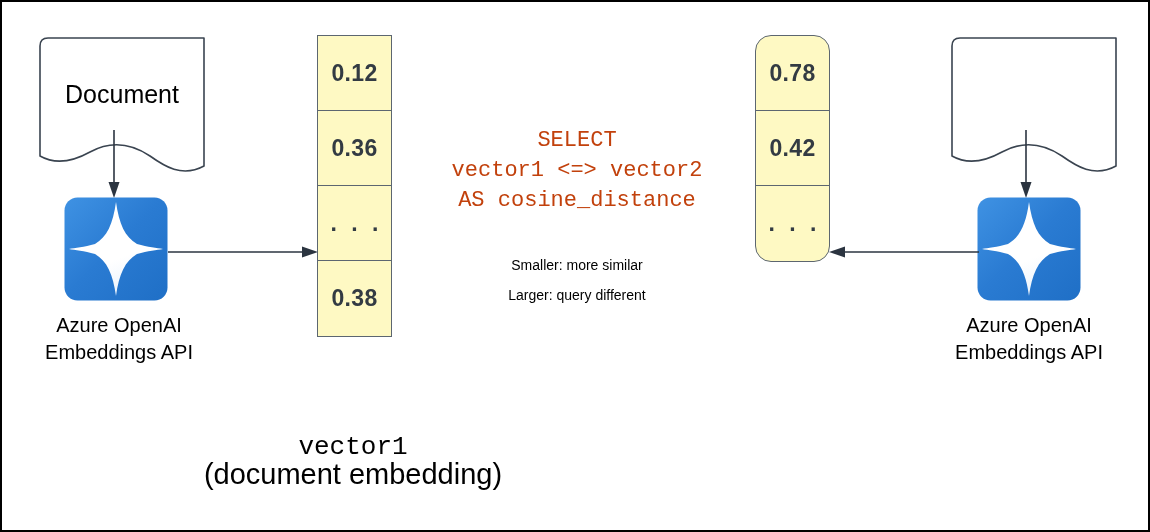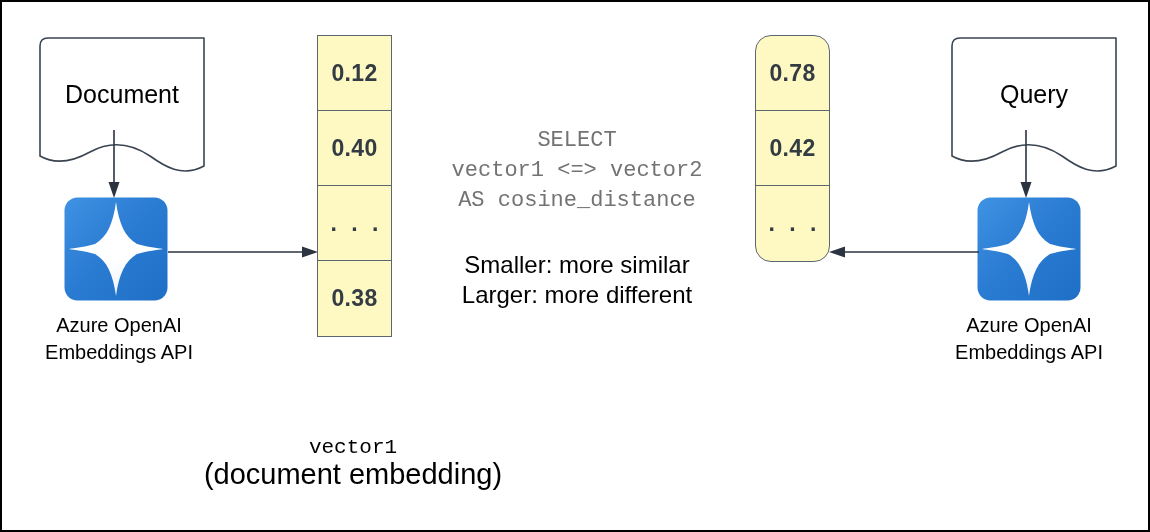--- a/index.html
+++ b/index.html
@@ -86,47 +86,47 @@
 
   .vector-caption {
     position: absolute;
     width: 300px;
     text-align: center;
     color: #000000;
   }
   .vector-caption .mono {
     display: block;
     font-family: "Liberation Mono", "DejaVu Sans Mono", monospace;
-    font-size: 21px;
+    font-size: 26px;
     line-height: 27px;
   }
   .vector-caption .sans {
     display: block;
     font-family: "Liberation Sans", sans-serif;
     font-size: 29px;
     line-height: 27px;
   }
 
   
   .sql-block {
     position: absolute;
     width: 360px;
     text-align: center;
     font-family: "Liberation Mono", "DejaVu Sans Mono", monospace;
     font-size: 22px;
     line-height: 30px;
-    color: #737373;
+    color: #c2410c;
     white-space: nowrap;
   }
   .note-block {
     position: absolute;
     width: 360px;
     text-align: center;
     font-family: "Liberation Sans", sans-serif;
-    font-size: 24px;
+    font-size: 14px;
     line-height: 30px;
     color: #000000;
     white-space: nowrap;
   }
 
   
   .connector { position: absolute; overflow: visible; }
 </style>
 </head>
 <body>
@@ -179,54 +179,53 @@
     <span>Embeddings API</span>
   </div>
 
   <svg class="connector" style="left:166px; top:238px;" width="152" height="24">
     <line x1="0" y1="12" x2="138" y2="12" stroke="#2b3440" stroke-width="1.6"></line>
     <path d="M150,12 L134,6.5 L134,17.5 Z" fill="#2b3440"></path>
   </svg>
 
   <div class="vector-col" id="vector1-col" style="left:315px; top:33px;">
       <div class="vector-cell">0.12</div>
-      <div class="vector-cell">0.40</div>
+      <div class="vector-cell">0.36</div>
       <div class="vector-cell ellipsis">. . .</div>
       <div class="vector-cell">0.38</div>
     </div>
   <div class="vector-caption" style="left:201px; top:432px;">
     <span class="mono">vector1</span>
     <span class="sans">(document embedding)</span>
   </div>
 
   <div class="sql-block" style="left:395px; top:124px;">
     <div>SELECT</div>
     <div>vector1 &lt;=&gt; vector2</div>
     <div>AS cosine_distance</div>
   </div>
   <div class="note-block" style="left:395px; top:248px;">
     <div>Smaller: more similar</div>
-    <div>Larger: more different</div>
+    <div>Larger: query different</div>
   </div>
 
   <div class="vector-col" id="vector2-col" style="left:753px; top:33px;border-radius:16px;">
       <div class="vector-cell">0.78</div>
       <div class="vector-cell">0.42</div>
       <div class="vector-cell ellipsis">. . .</div>
     </div>
 
   <div class="paper-shape" style="left:942px; top:34px;">
     <svg width="180" height="140" viewBox="0 0 180 140">
       <path d="M8,10 Q8,2 16,2 L172,2 L172,130
                C150,142 132,130 118,120
                C100,108 80,104 58,116
                C40,126 22,128 8,120 Z" fill="#ffffff" stroke="#3a4450" stroke-width="1.6" stroke-linejoin="round"></path>
     </svg>
   </div>
-  <div class="paper-label" style="left:942px; top:78px;">Query</div>
 
   <svg class="connector" style="left:1016px; top:128px;" width="24" height="72">
     <line x1="8" y1="0" x2="8" y2="56" stroke="#2b3440" stroke-width="1.6"></line>
     <path d="M8,68 L2.5,52 L13.5,52 Z" fill="#2b3440"></path>
   </svg>
 
   <div class="azure-icon" style="left:975px; top:195px;">
     <svg width="104" height="104" viewBox="0 0 104 104">
       <defs>
         <linearGradient id="azg3" x1="0" y1="0" x2="1" y2="1">

